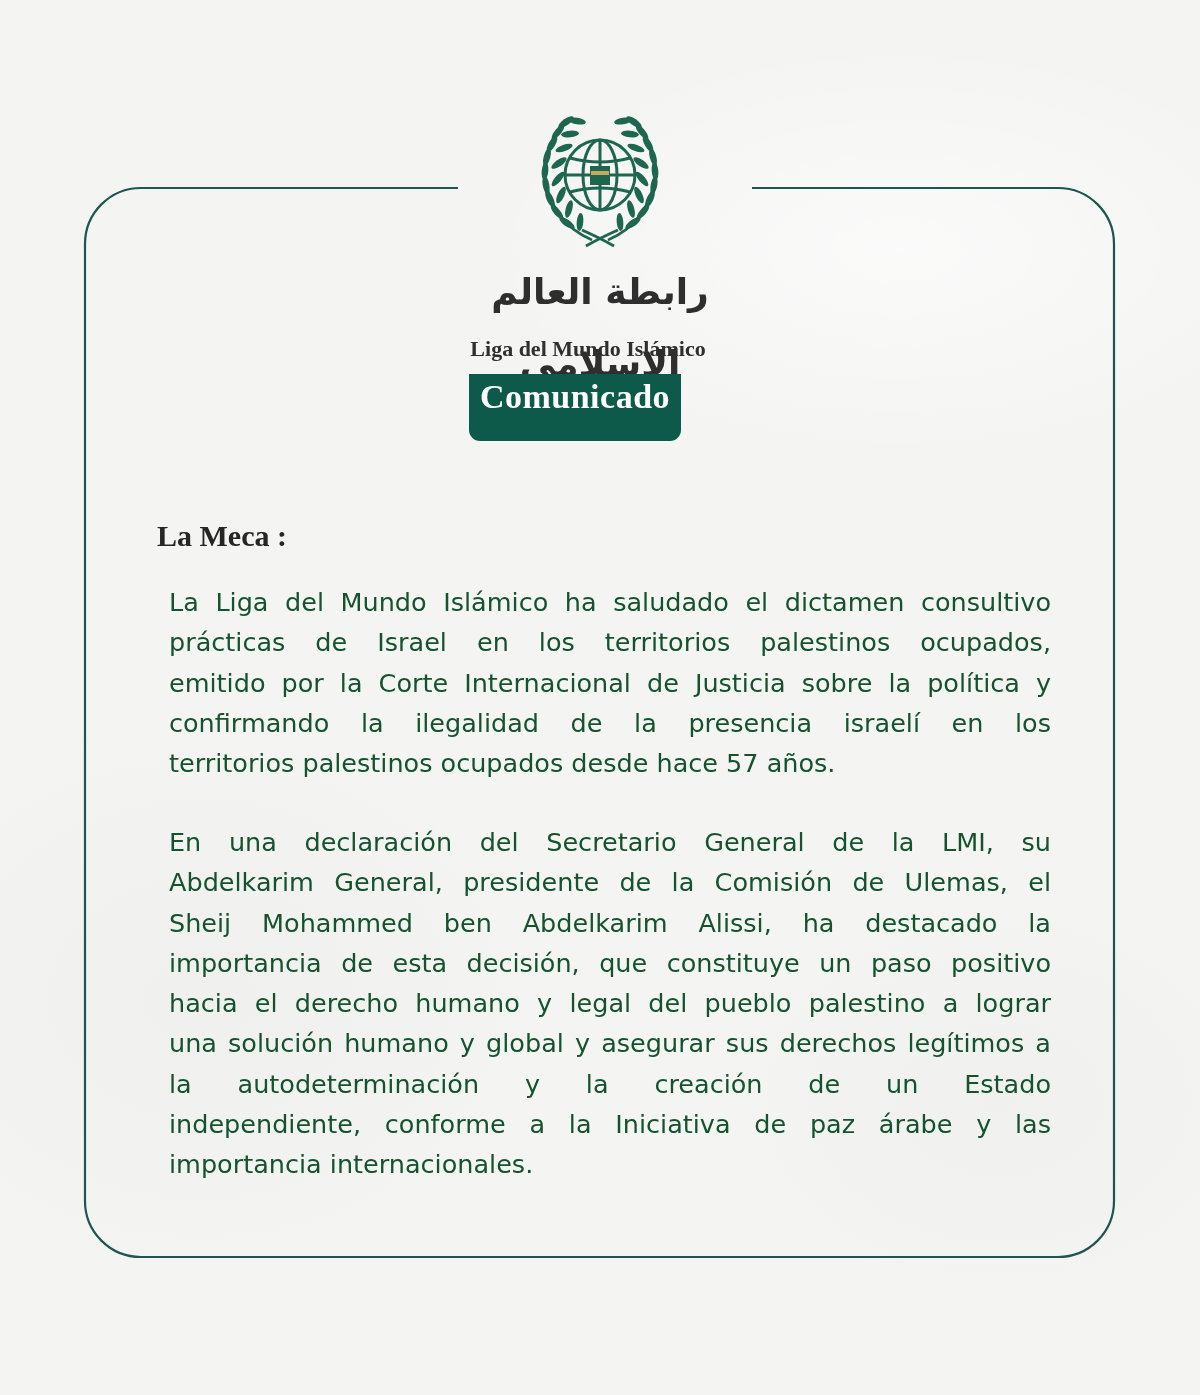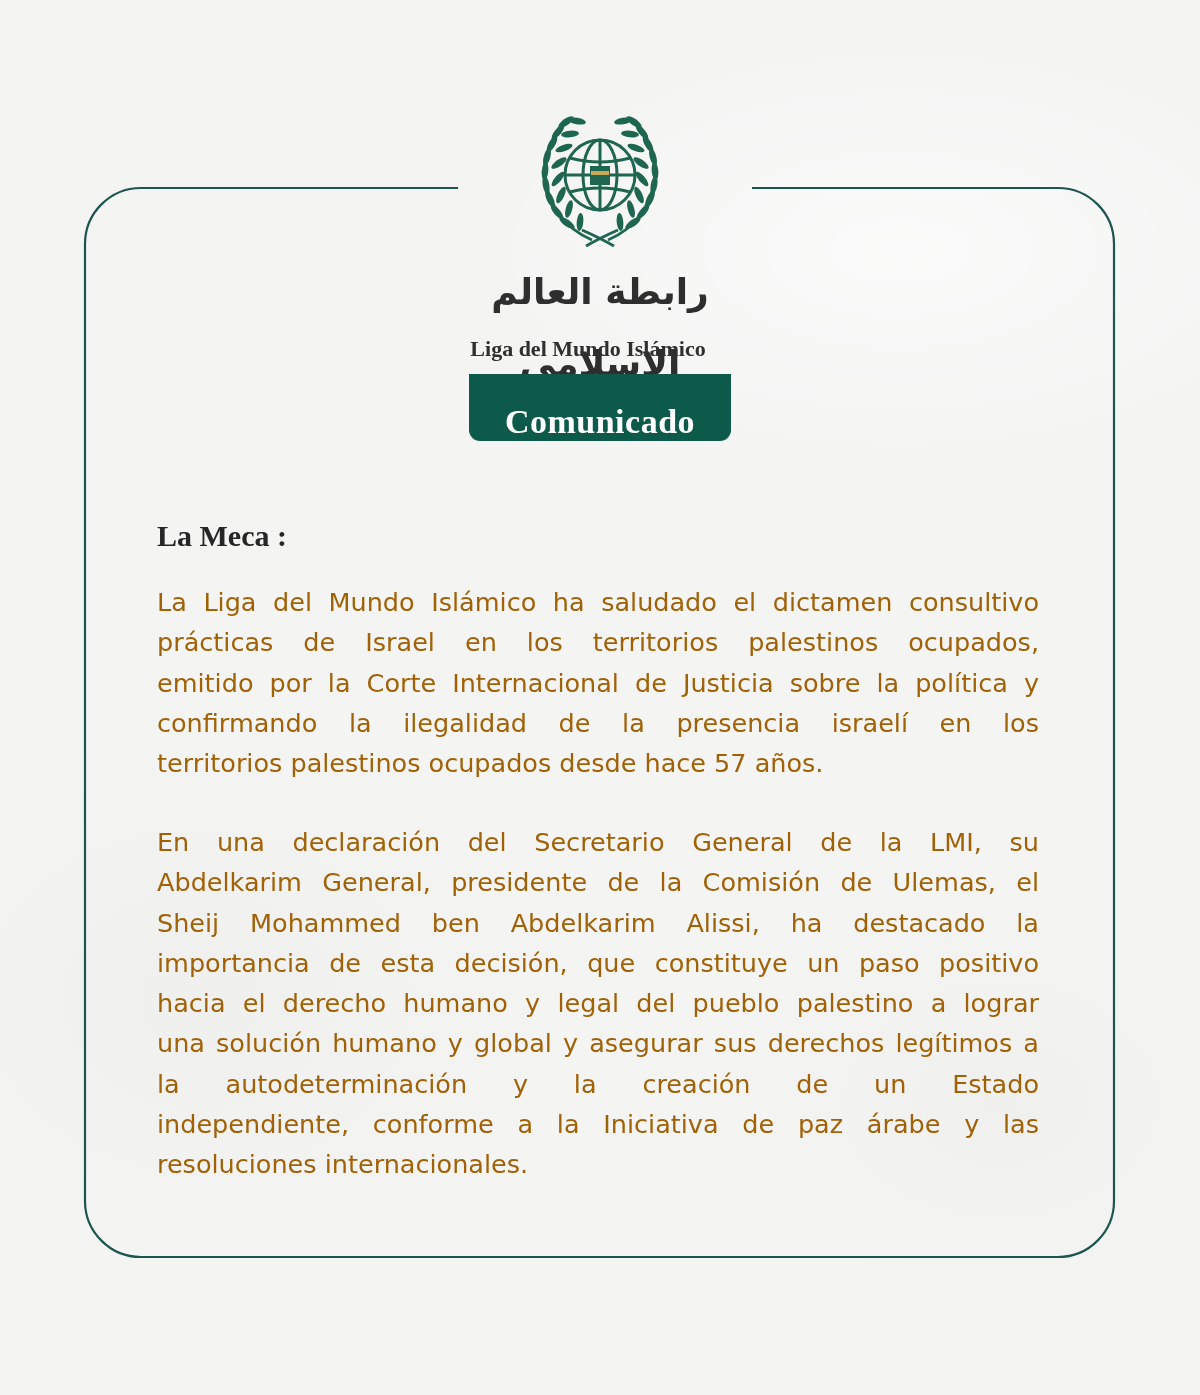--- a/index.html
+++ b/index.html
@@ -22,36 +22,36 @@
       text-align: center; direction: rtl;
       font-family: "DejaVu Sans", sans-serif; font-size: 36px; line-height: 72px;
       color: #2e2e2e; font-weight: bold; letter-spacing: 0px;
     }
     .org-name {
       position: absolute; left: 428px; top: 334px; width: 320px; text-align: center;
       font-family: "Liberation Serif", serif; font-weight: bold; font-size: 22px; color: #2f2f2f;
       line-height: 30px;
     }
     .badge {
-      position: absolute; left: 469px; top: 374px; width: 262px; height: 67px;
+      position: absolute; left: 469px; top: 374px; width: 212px; height: 67px;
       background: #0e5a4a; border-radius: 0 0 11px 11px;
-      display: flex; align-items: flex-end; justify-content: center;
+      display: flex; align-items: flex-start; justify-content: center;
     }
     .badge-label {
       font-family: "Liberation Serif", serif; font-weight: bold; font-size: 34px; color: #ffffff;
       letter-spacing: 0.5px; margin-top: 4px;
     }
     .dateline {
       position: absolute; left: 157px; top: 516px;
       font-family: "Liberation Serif", serif; font-weight: bold; font-size: 30px; color: #262626;
       line-height: 40px;
     }
     .body-block {
-      position: absolute; left: 157px; width: 882px;
-      font-family: "DejaVu Sans", sans-serif; font-size: 25.5px; color: #a16207;
+      position: absolute; left: 169px; width: 882px;
+      font-family: "DejaVu Sans", sans-serif; font-size: 25.5px; color: #14532d;
     }
     .line {
       height: 40.3px; line-height: 40px; white-space: nowrap;
       text-align: justify; text-align-last: justify; overflow: visible;
     }
     .line.last { text-align-last: left; }
     #para1 { top: 582px; }
     #para2 { top: 822px; }
   </style>
 </head>
@@ -140,14 +140,14 @@
 
 <div class="body-block" id="para2">
   <div class="line" style="white-space: normal;">En una declaración del Secretario General de la LMI, su</div>
   <div class="line" style="white-space: normal;">Abdelkarim General, presidente de la Comisión de Ulemas, el</div>
   <div class="line" style="white-space: normal;">Sheij Mohammed ben Abdelkarim Alissi, ha destacado la</div>
   <div class="line" style="white-space: normal;">importancia de esta decisión, que constituye un paso positivo</div>
   <div class="line" style="white-space: normal;">hacia el derecho humano y legal del pueblo palestino a lograr</div>
   <div class="line" style="white-space: normal;">una solución humano y global y asegurar sus derechos legítimos a</div>
   <div class="line" style="white-space: normal;">la autodeterminación y la creación de un Estado</div>
   <div class="line" style="white-space: normal;">independiente, conforme a la Iniciativa de paz árabe y las</div>
-  <div class="line last" style="white-space: normal;">resoluciones internacionales.</div>
+  <div class="line last" style="white-space: normal;">importancia internacionales.</div>
 </div>
 
 </body></html>

